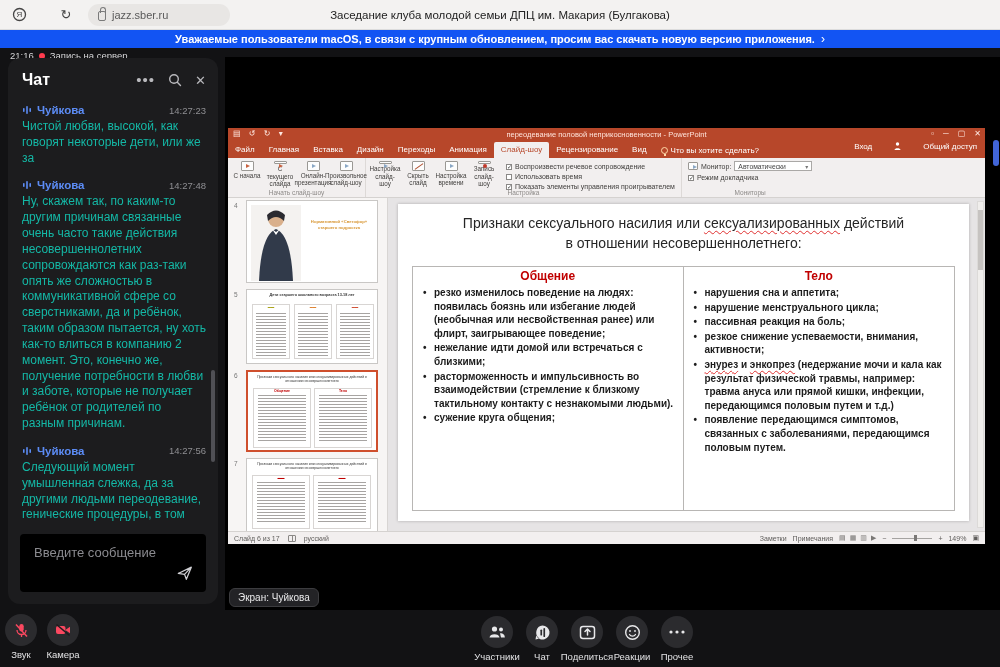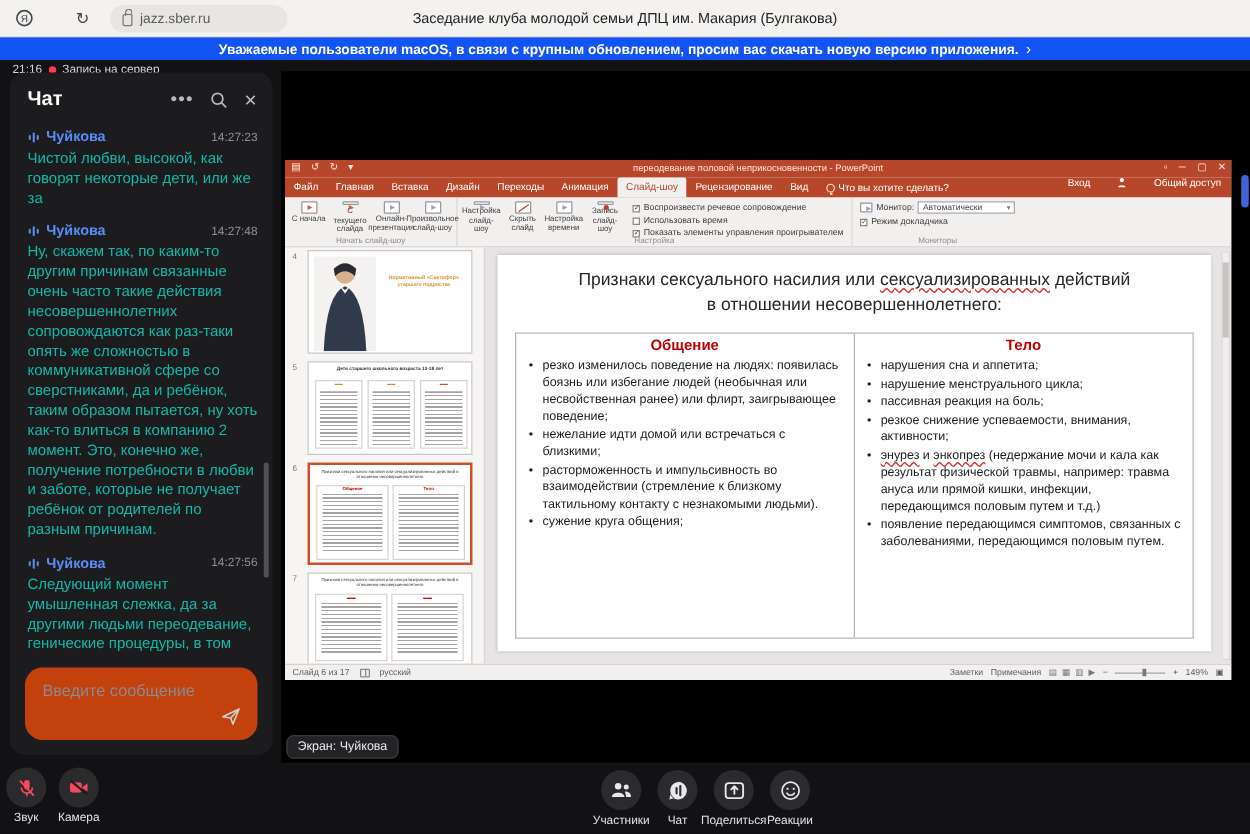--- a/index.html
+++ b/index.html
@@ -32,21 +32,21 @@
   #chat-title { font-size:16px; font-weight:bold; color:#fff; }
   #chat-hicons { margin-left:auto; display:flex; align-items:center; gap:13px; color:#b9b9bd; }
   #chat-more { font-size:15px; letter-spacing:1px; line-height:10px; cursor:default; }
   #chat-close { font-size:13px; }
   #chat-msgs { position:absolute; left:14px; right:12px; top:46px; bottom:80px; overflow:hidden; display:flex; flex-direction:column; gap:13px; }
   .msg .mhead { display:flex; align-items:center; gap:5px; }
   .msg .mname { font-size:11.5px; font-weight:bold; color:#5c8cf5; }
   .msg .mtime { margin-left:auto; font-size:9.5px; color:#8f8f93; }
   .msg .mtext { margin-top:3px; font-size:12px; line-height:1.32; color:#14b8a6; }
   #chat-scrollbar { position:absolute; right:3px; top:312px; width:4px; height:92px; border-radius:2px; background:#505055; }
-  #chat-input-box { position:absolute; left:12px; right:12px; bottom:12px; height:58px; background:#c2410c; border-radius:14px; }
+  #chat-input-box { position:absolute; left:12px; right:12px; bottom:12px; height:58px; background:#000000; border-radius:4px; }
   #chat-input { position:absolute; left:14px; top:6px; right:30px; height:24px; background:transparent; border:none; outline:none; color:#e8e8e8; font-size:13px; font-family:"Liberation Sans",sans-serif; }
   #chat-input::placeholder { color:#8b8b90; }
   #send-ic { position:absolute; right:12px; bottom:10px; }
 
   
   #share-area { position:absolute; left:225px; top:57px; width:775px; height:553px; background:#000; }
   #screen-label { position:absolute; left:4px; top:531px; background:#232326; border:1px solid #3c3c3f; border-radius:6px; padding:3px 8px; font-size:10px; color:#e9e9ea; }
   #edge-scroll { position:absolute; right:1px; top:83px; width:6px; height:26px; background:#4165d8; border-radius:3px; }
 
   
@@ -99,21 +99,21 @@
   #ppt-slidearea { position:absolute; left:160px; right:0; top:70px; bottom:13px; background:#e6e4e5; }
   #slide-scroll { position:absolute; right:1px; top:3px; width:7px; bottom:3px; background:#f0eeec; border:1px solid #dcdad8; }
   #slide-scroll .sthumb { position:absolute; left:0; right:0; top:8px; height:60px; background:#c6c3c1; }
   #slide { position:absolute; left:10px; top:6px; right:16px; bottom:10px; background:#fff; box-shadow:0 0 3px rgba(0,0,0,.25); }
   #slide-title { margin-top:10px; text-align:center; font-size:14px; color:#262626; line-height:1.4; padding:0 14px; }
   .wavy { text-decoration:underline; text-decoration-style:wavy; text-decoration-color:#e03131; text-decoration-thickness:1px; text-underline-offset:2px; }
   #slide-table { position:absolute; left:14px; right:14px; top:62px; bottom:10px; border:1px solid #b8b6b4; display:flex; }
   .scol { width:50%; display:flex; flex-direction:column; }
   .scol:first-child { border-right:1px solid #b8b6b4; }
   .schead { text-align:center; font-size:12px; font-weight:bold; color:#c00000; padding:2px 0 1px; }
-  .sbullets { list-style:none; padding:2px 8px 0 8px; }
+  .sbullets { list-style:none; padding:2px 8px 0 8px;font-weight:bold; }
   .sbullets li { position:relative; padding-left:13px; font-size:10px; line-height:1.36; color:#1c1c1c; margin-bottom:1px; }
   .sbullets li::before { content:"\2022"; position:absolute; left:2px; }
 
   
   #ppt-status { position:absolute; left:0; right:0; bottom:0; height:13px; background:#f2efef; border-top:1px solid #d5d2d0; display:flex; align-items:center; padding:0 6px; gap:8px; font-size:7px; color:#5f5d5b; }
   #pstat-right { margin-left:auto; display:flex; align-items:center; gap:6px; }
   .vicons { display:flex; gap:4px; font-size:7px; color:#7a7876; }
   #zoom-slider { width:40px; height:1px; background:#a5a3a1; position:relative; }
   #zoom-slider .zthumb { position:absolute; left:22px; top:-2.5px; width:3px; height:6px; background:#7a7876; }
   .book-ic { width:8px; height:7px; border:1px solid #8a8886; border-radius:1px; position:relative; }
@@ -520,14 +520,24 @@
     <div class="circle">
       <svg width="17" height="17" viewBox="0 0 17 17">
         <circle cx="8.5" cy="8.5" r="6.8" fill="none" stroke="#e8e8ea" stroke-width="1.4"></circle>
         <circle cx="6" cy="7" r="0.9" fill="#e8e8ea"></circle>
           <circle cx="11" cy="7" r="0.9" fill="#e8e8ea"></circle>
         <path d="M5.5 10.5 a3.5 3.5 0 0 0 6 0" fill="none" stroke="#e8e8ea" stroke-width="1.3" stroke-linecap="round"></path>
       </svg>
     </div>
     <div class="clabel">Реакции</div>
   </div>
+  <div class="ctl center" style="left:677px;">
+    <div class="circle">
+      <svg width="16" height="4" viewBox="0 0 16 4">
+        <circle cx="2" cy="2" r="1.6" fill="#e8e8ea"></circle>
+          <circle cx="8" cy="2" r="1.6" fill="#e8e8ea"></circle>
+          <circle cx="14" cy="2" r="1.6" fill="#e8e8ea"></circle>
+      </svg>
+    </div>
+    <div class="clabel">Прочее</div>
+  </div>
 
 </div>
 
 </body></html>

